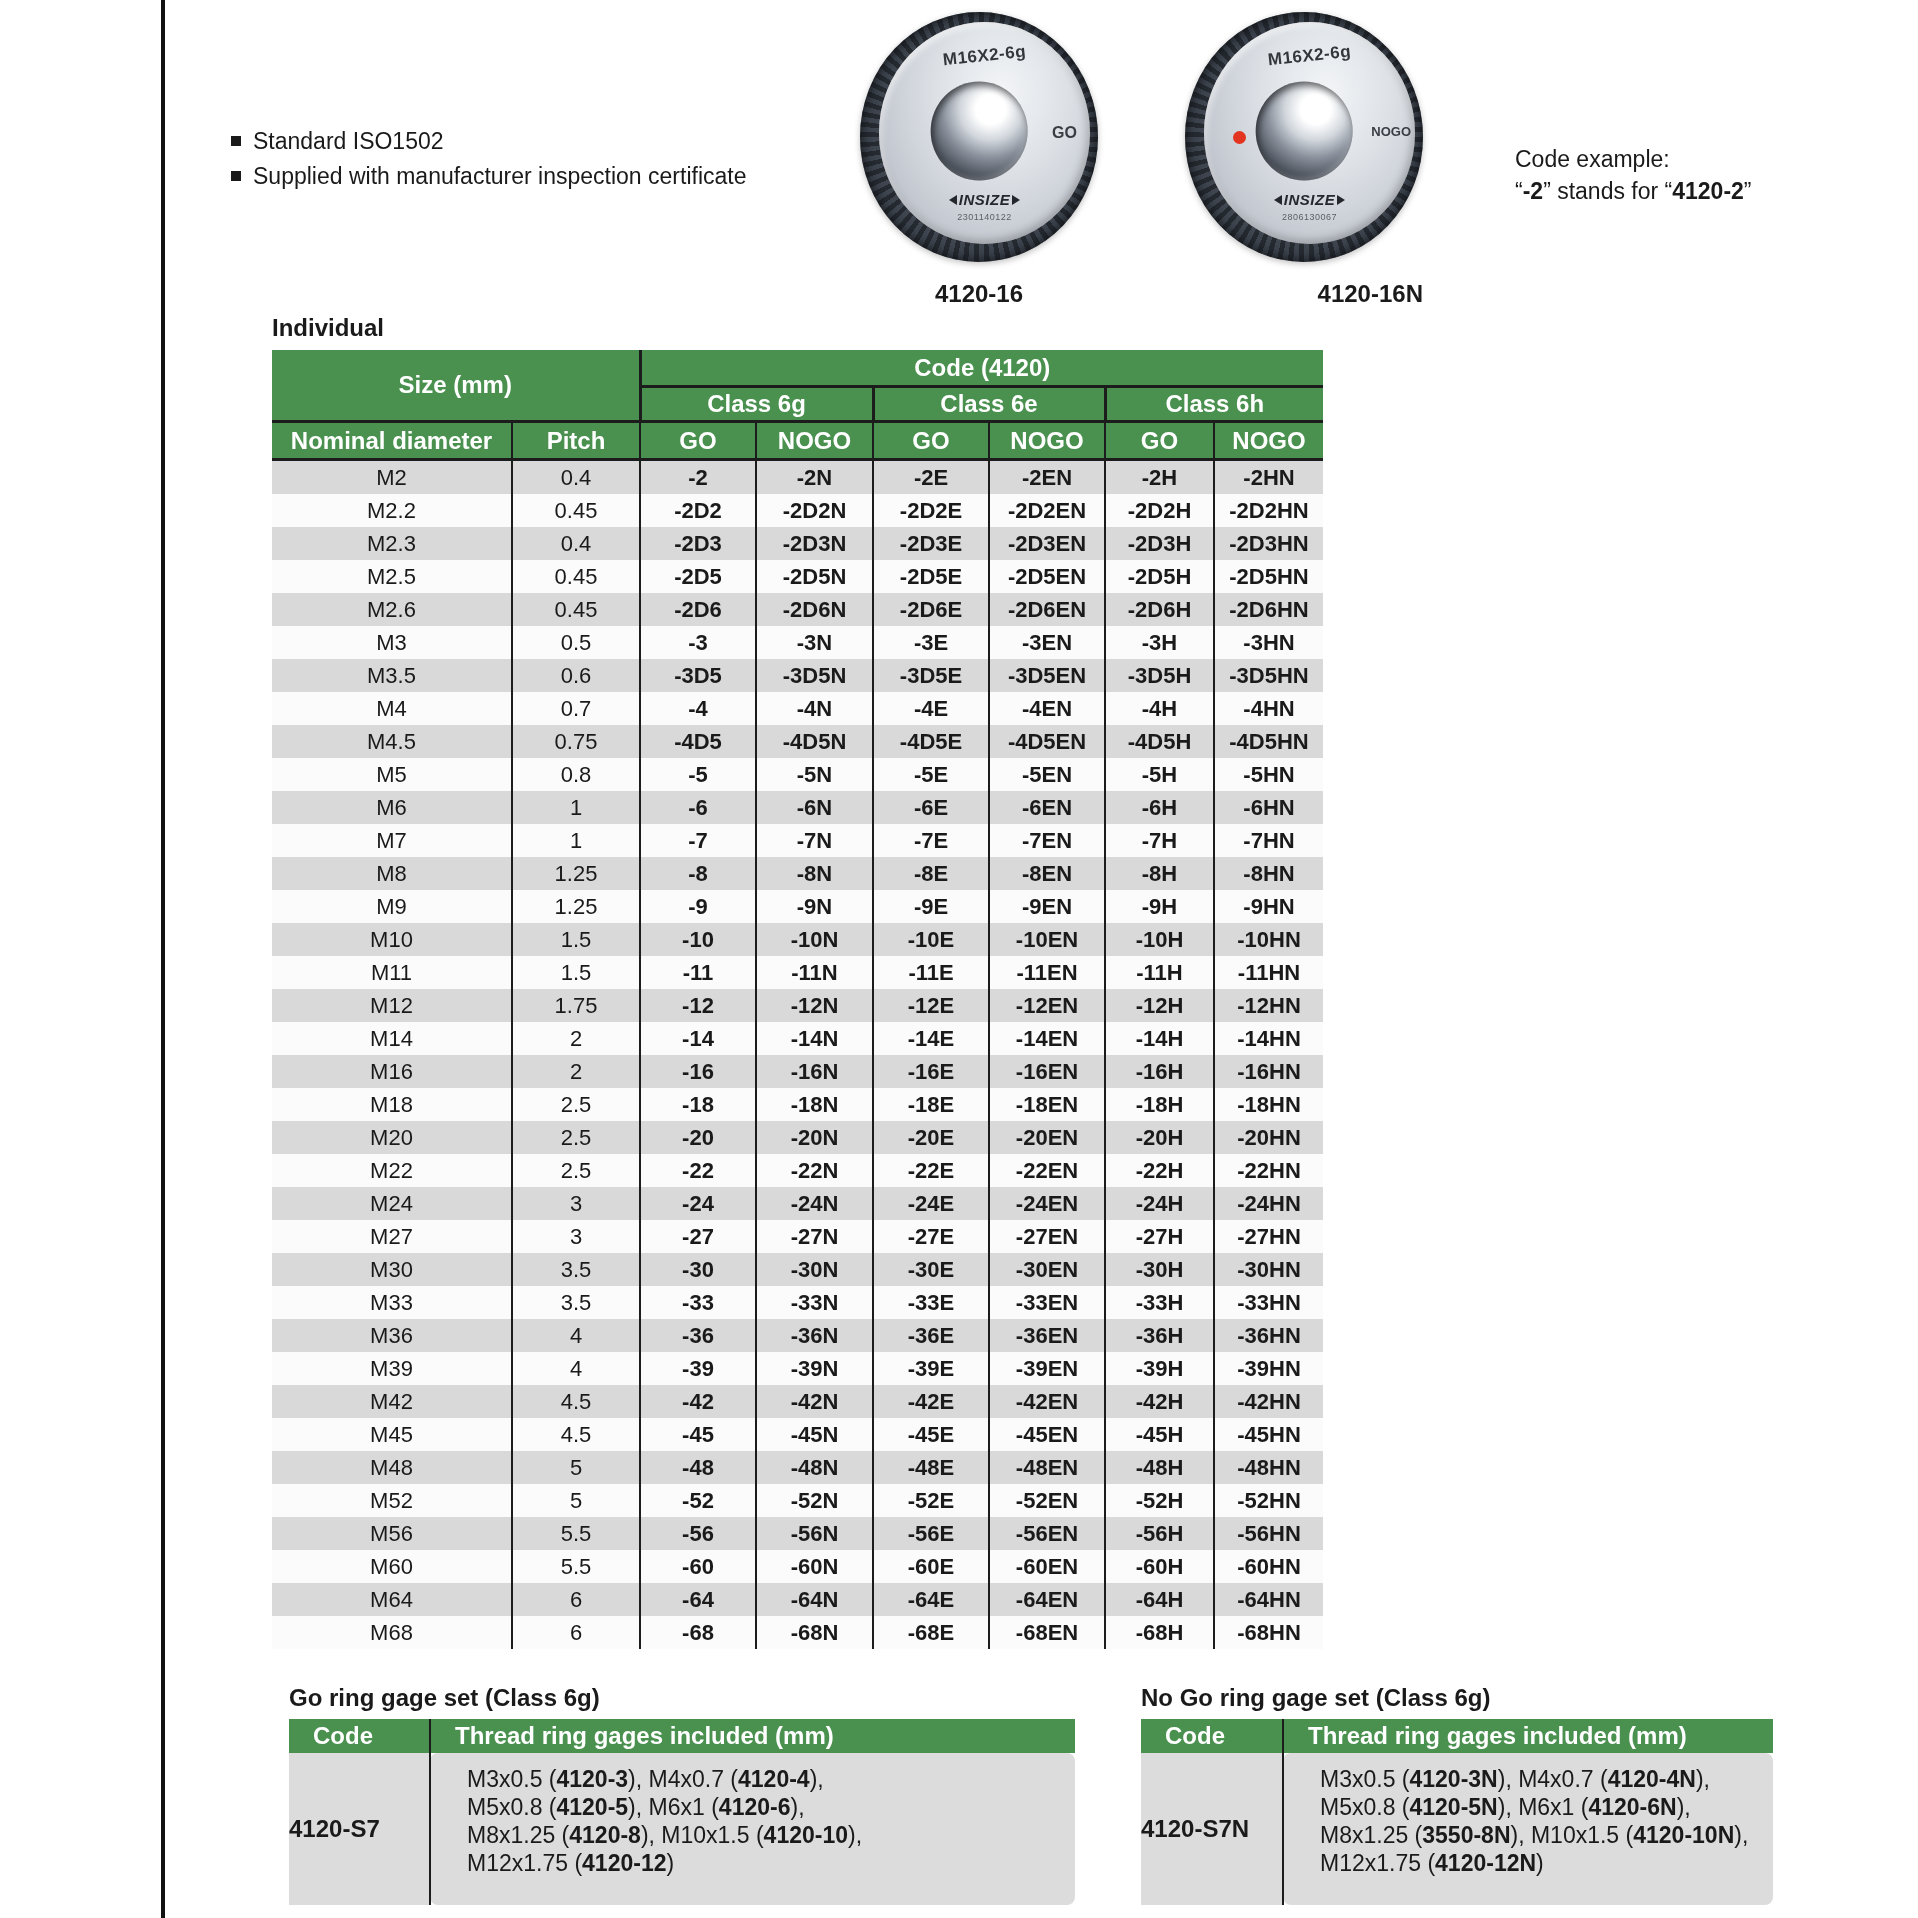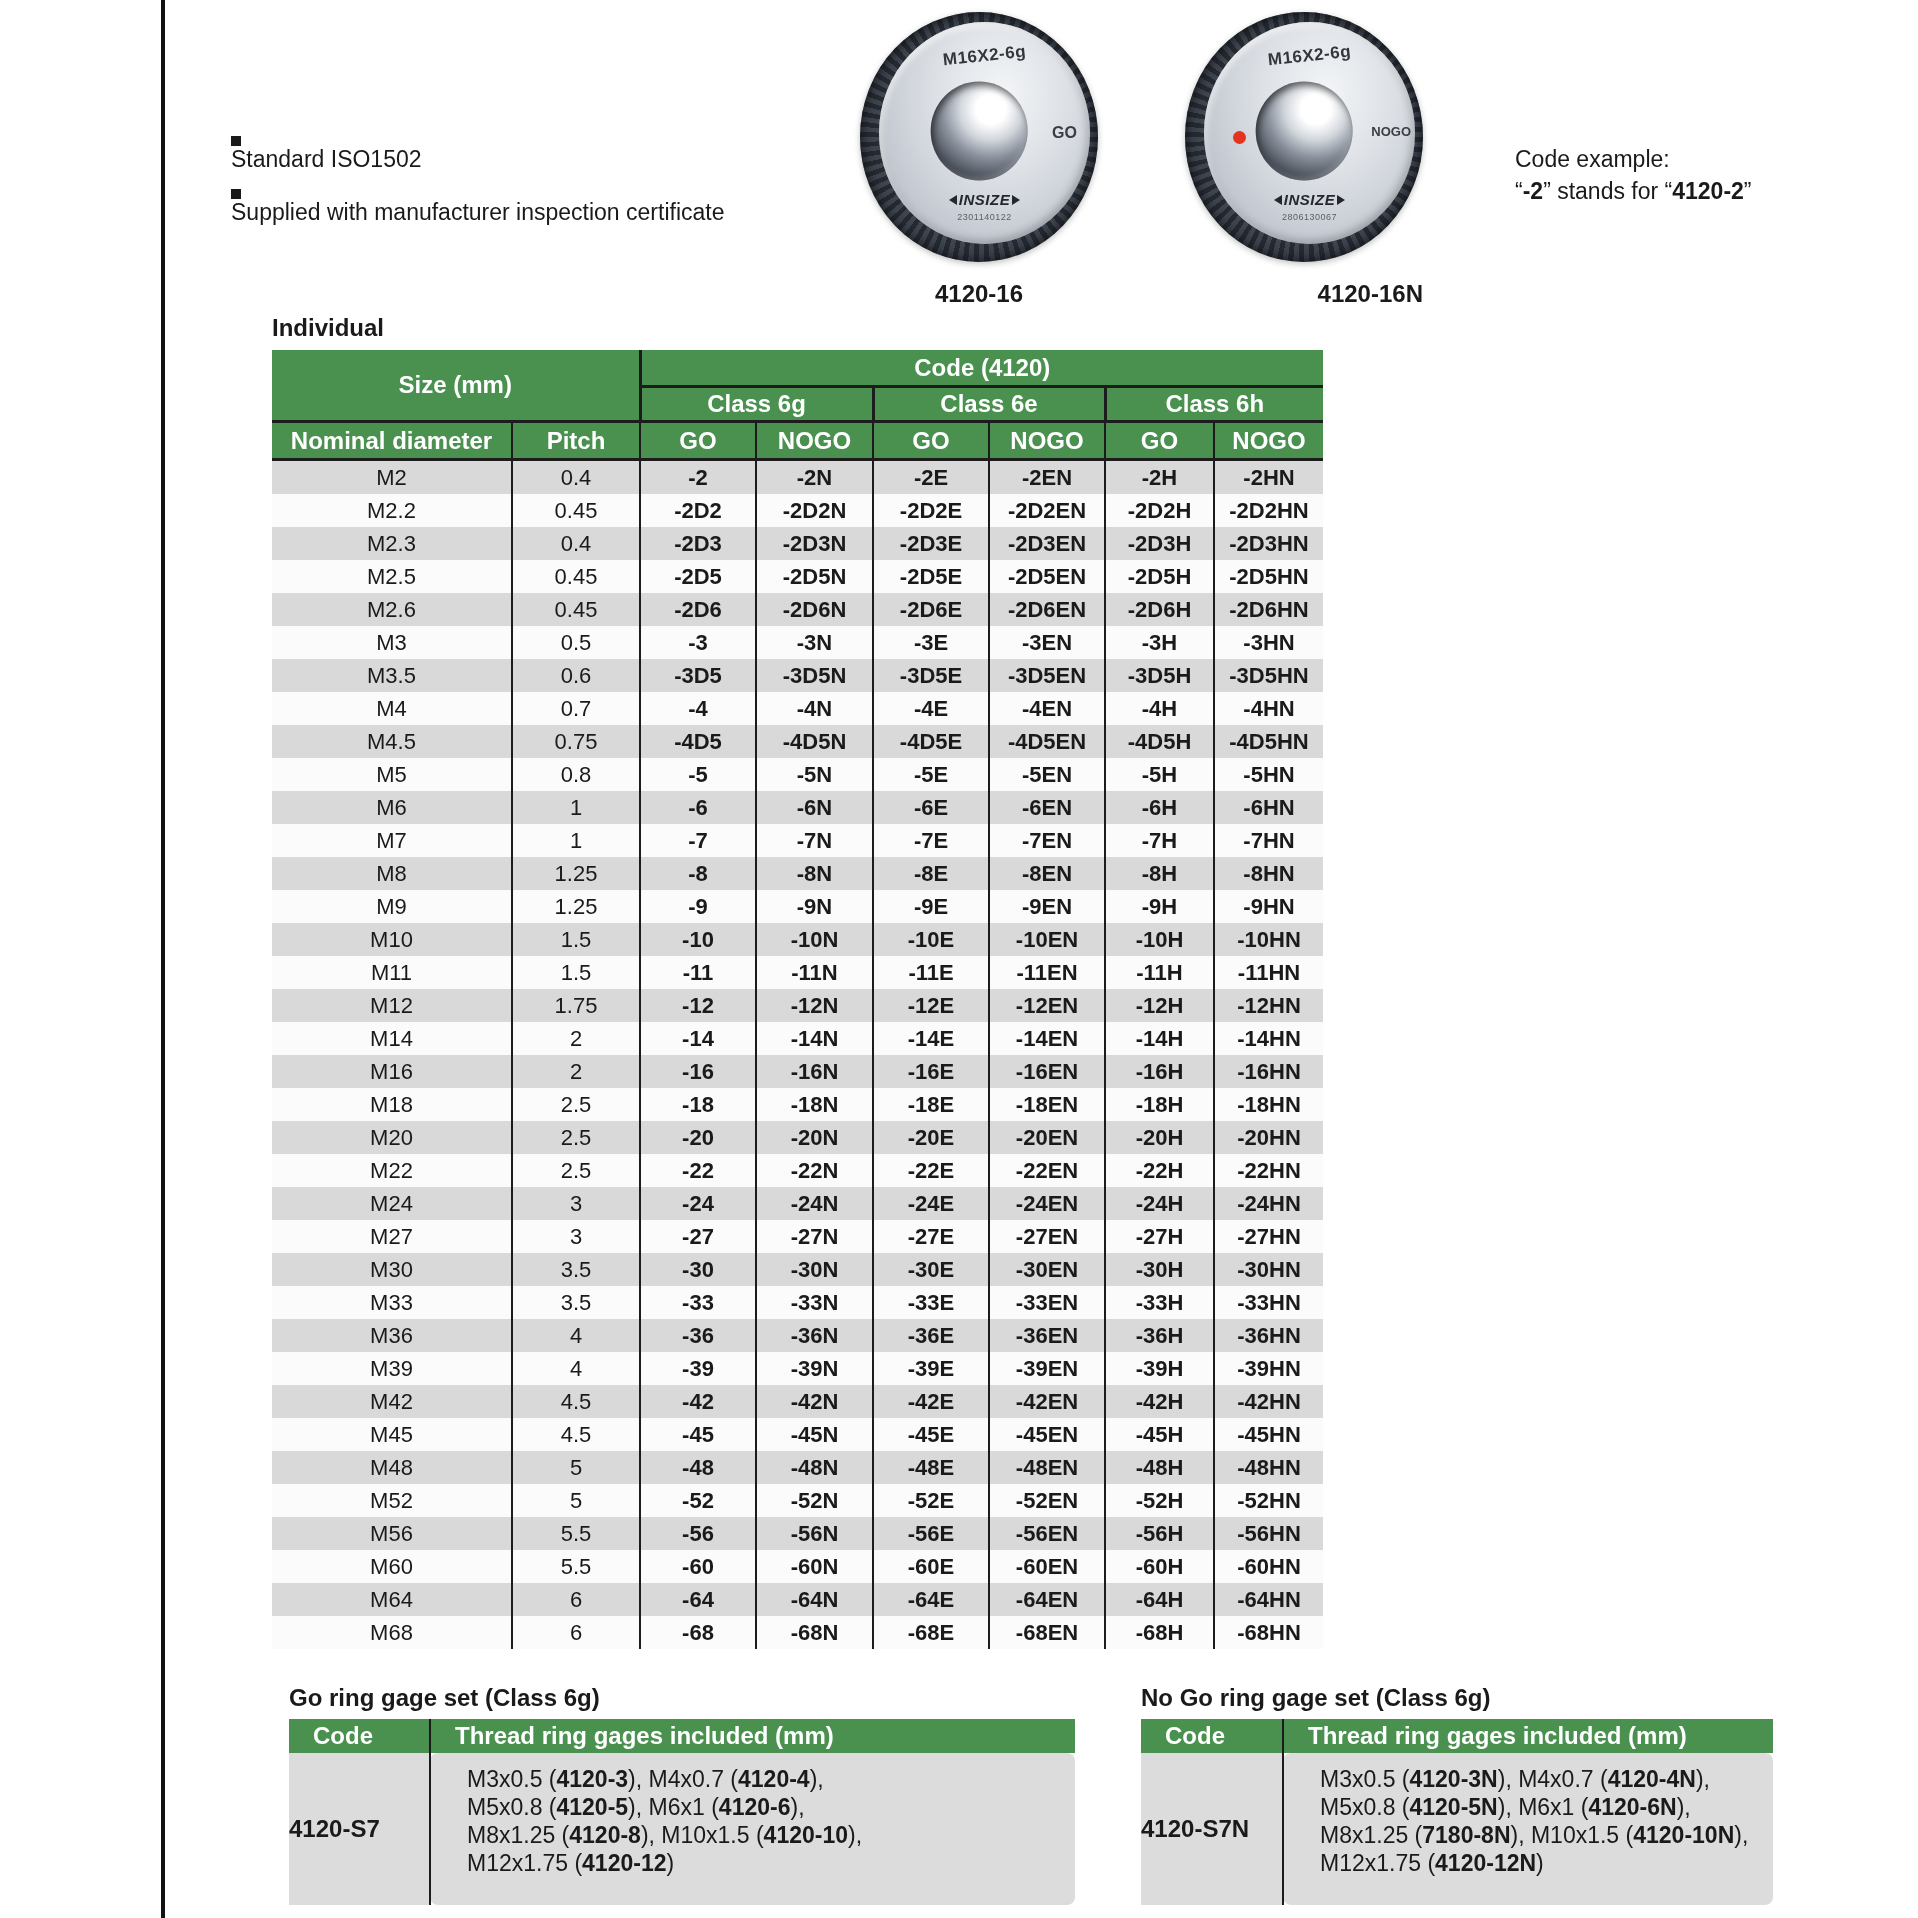--- a/index.html
+++ b/index.html
@@ -5,21 +5,21 @@
   html,body{margin:0;padding:0;background:#ffffff;}
   #canvas{position:relative;width:1918px;height:1918px;background:#ffffff;overflow:hidden;
           font-family:"Liberation Sans",sans-serif;color:#1a1a1a;}
   .abs{position:absolute;}
 
   
   #margin-line{left:161px;top:0;width:4px;height:1918px;background:#111;}
 
   
   #bullets{left:231px;top:128px;font-size:23px;}
-  .bullet-row{display:flex;align-items:flex-start;margin-bottom:9px;line-height:26px;flex-direction:column;}
+  .bullet-row{display:flex;align-items:flex-start;margin-bottom:9px;line-height:26px;}
   .bullet-sq{width:10px;height:10px;background:#1a1a1a;margin:8px 12px 0 0;flex:0 0 auto;}
 
   
   #code-example{left:1515px;top:143px;font-size:23px;line-height:32px;}
 
   
   .ring{width:238px;height:250px;border-radius:50%;
         background:
           repeating-conic-gradient(#262b32 0deg 2.5deg,#3f4650 2.5deg 5deg);
         box-shadow:inset 0 0 14px #0b0d10, 0 2px 6px rgba(0,0,0,.25);}
@@ -559,21 +559,21 @@
       <tbody>
           <tr>
         <th>Code</th>
         <th class="inc">Thread ring gages included (mm)</th>
       </tr>
       <tr>
         <td class="code-cell">4120-S7N</td>
         <td class="inc">
           <div class="inc-line">M3x0.5 (<b>4120-3N</b>), M4x0.7 (<b>4120-4N</b>),</div>
           <div class="inc-line">M5x0.8 (<b>4120-5N</b>), M6x1 (<b>4120-6N</b>),</div>
-          <div class="inc-line">M8x1.25 (<b>7180-8N</b>), M10x1.5 (<b>4120-10N</b>),</div>
+          <div class="inc-line">M8x1.25 (<b>3550-8N</b>), M10x1.5 (<b>4120-10N</b>),</div>
           <div class="inc-line">M12x1.75 (<b>4120-12N</b>)</div>
         </td>
       </tr>
     </tbody>
       </table>
   </div>
 
 </div>
 
 </body></html>

